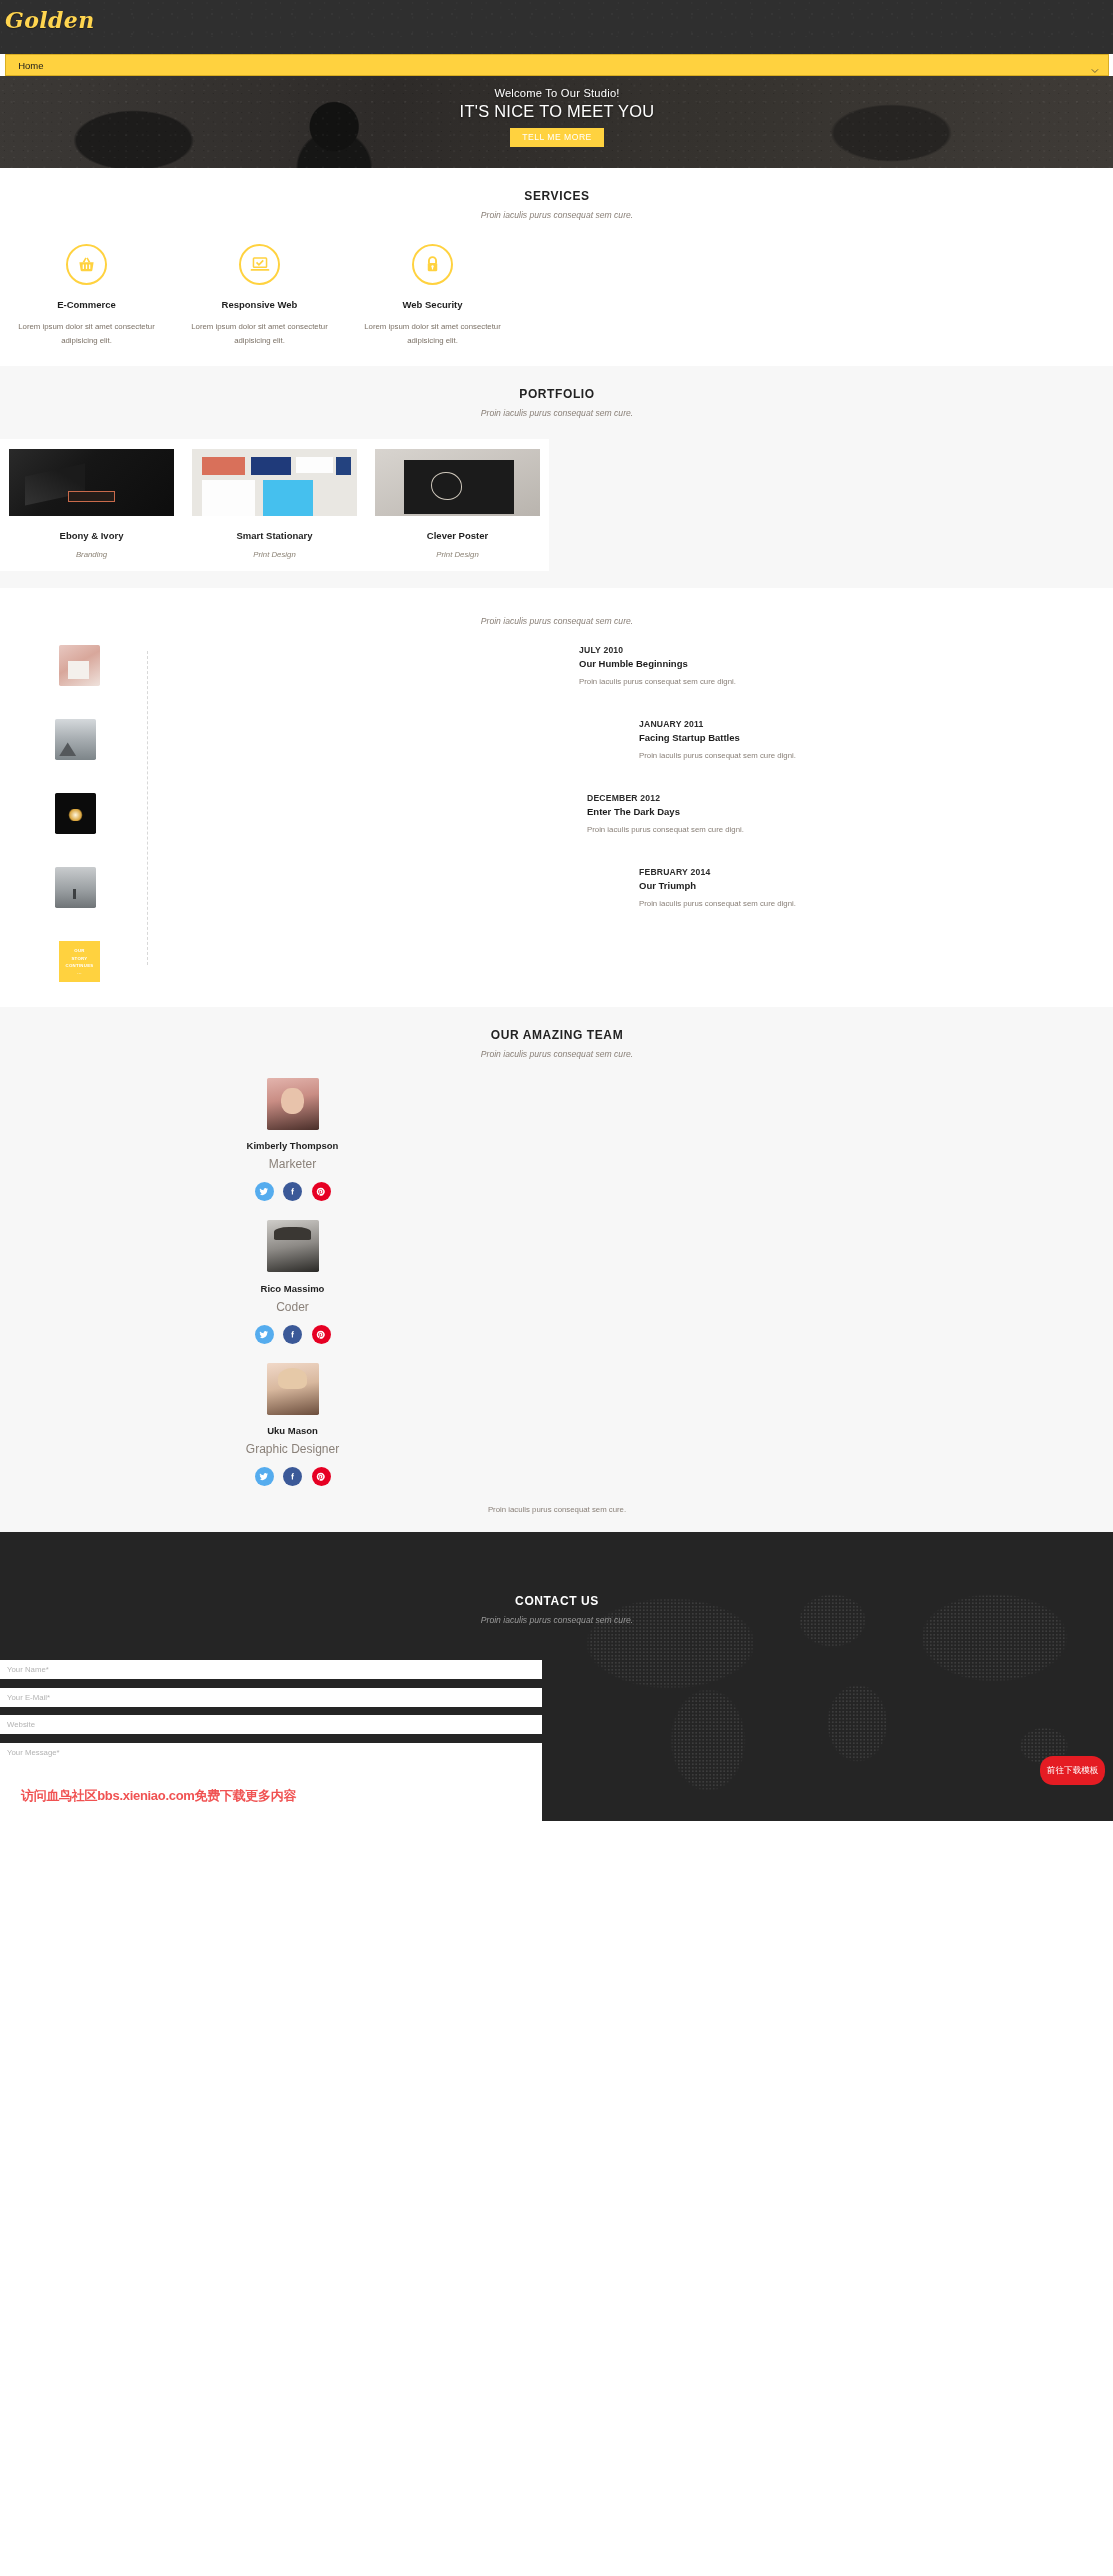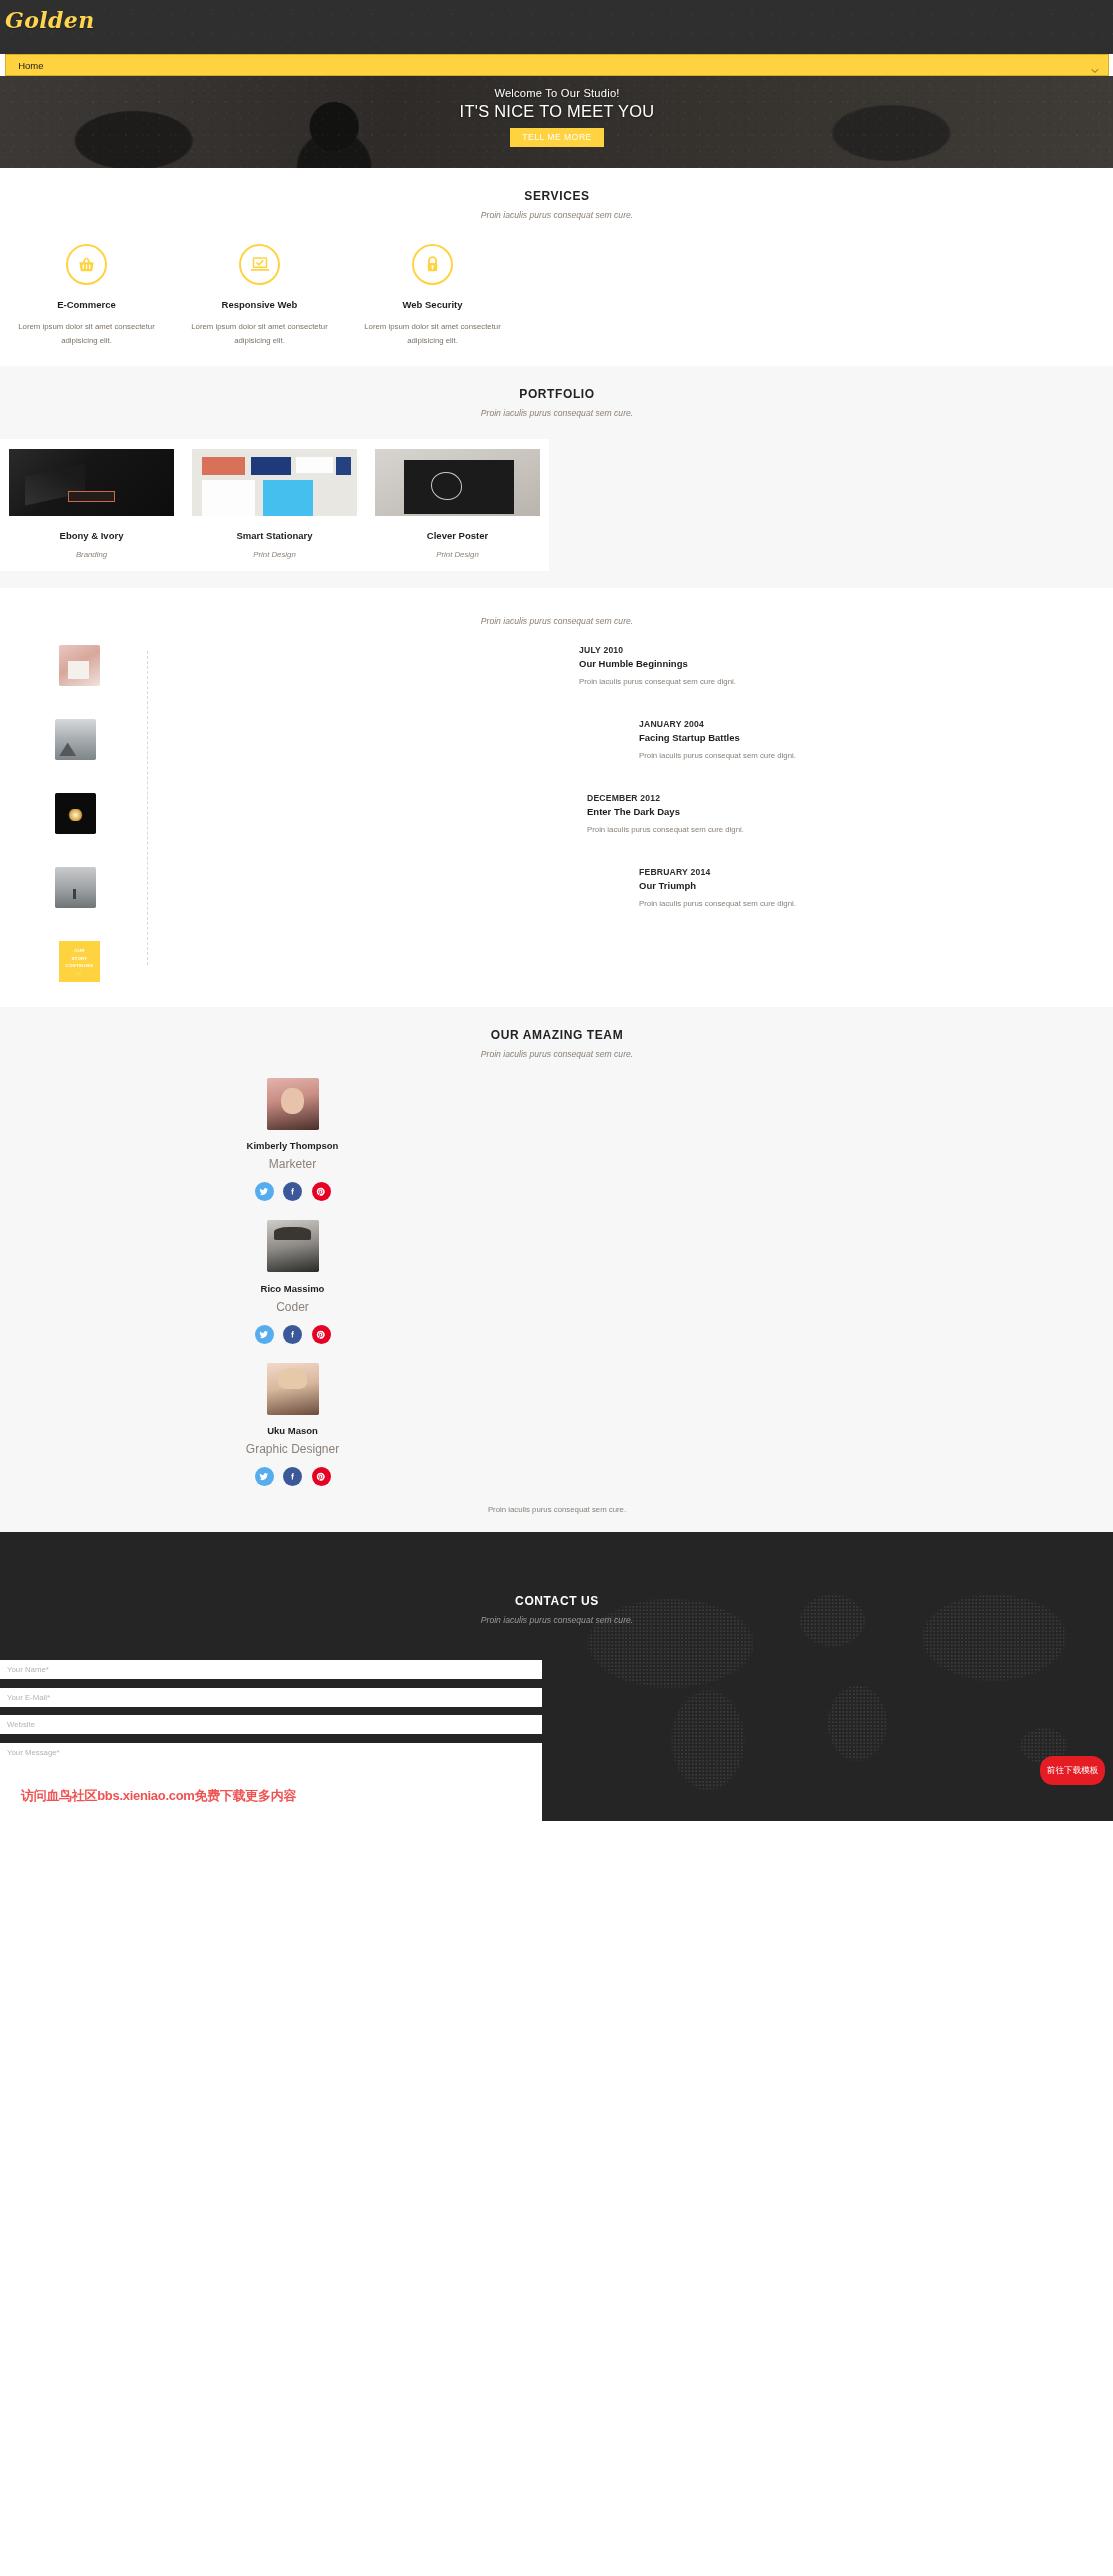--- a/index.html
+++ b/index.html
@@ -559,21 +559,21 @@
       <div class="tl-text i0">
         <div class="tl-date">JULY 2010</div>
         <div class="tl-head">Our Humble Beginnings</div>
         <div class="tl-body">Proin iaculis purus consequat sem cure digni.</div>
       </div>
     </div>
 
     <div class="tl-item">
       <div class="tl-img img-b shift"></div>
       <div class="tl-text i1">
-        <div class="tl-date">JANUARY 2004</div>
+        <div class="tl-date">JANUARY 2011</div>
         <div class="tl-head">Facing Startup Battles</div>
         <div class="tl-body">Proin iaculis purus consequat sem cure digni.</div>
       </div>
     </div>
 
     <div class="tl-item">
       <div class="tl-img img-c shift"></div>
       <div class="tl-text i2">
         <div class="tl-date">DECEMBER 2012</div>
         <div class="tl-head">Enter The Dark Days</div>

